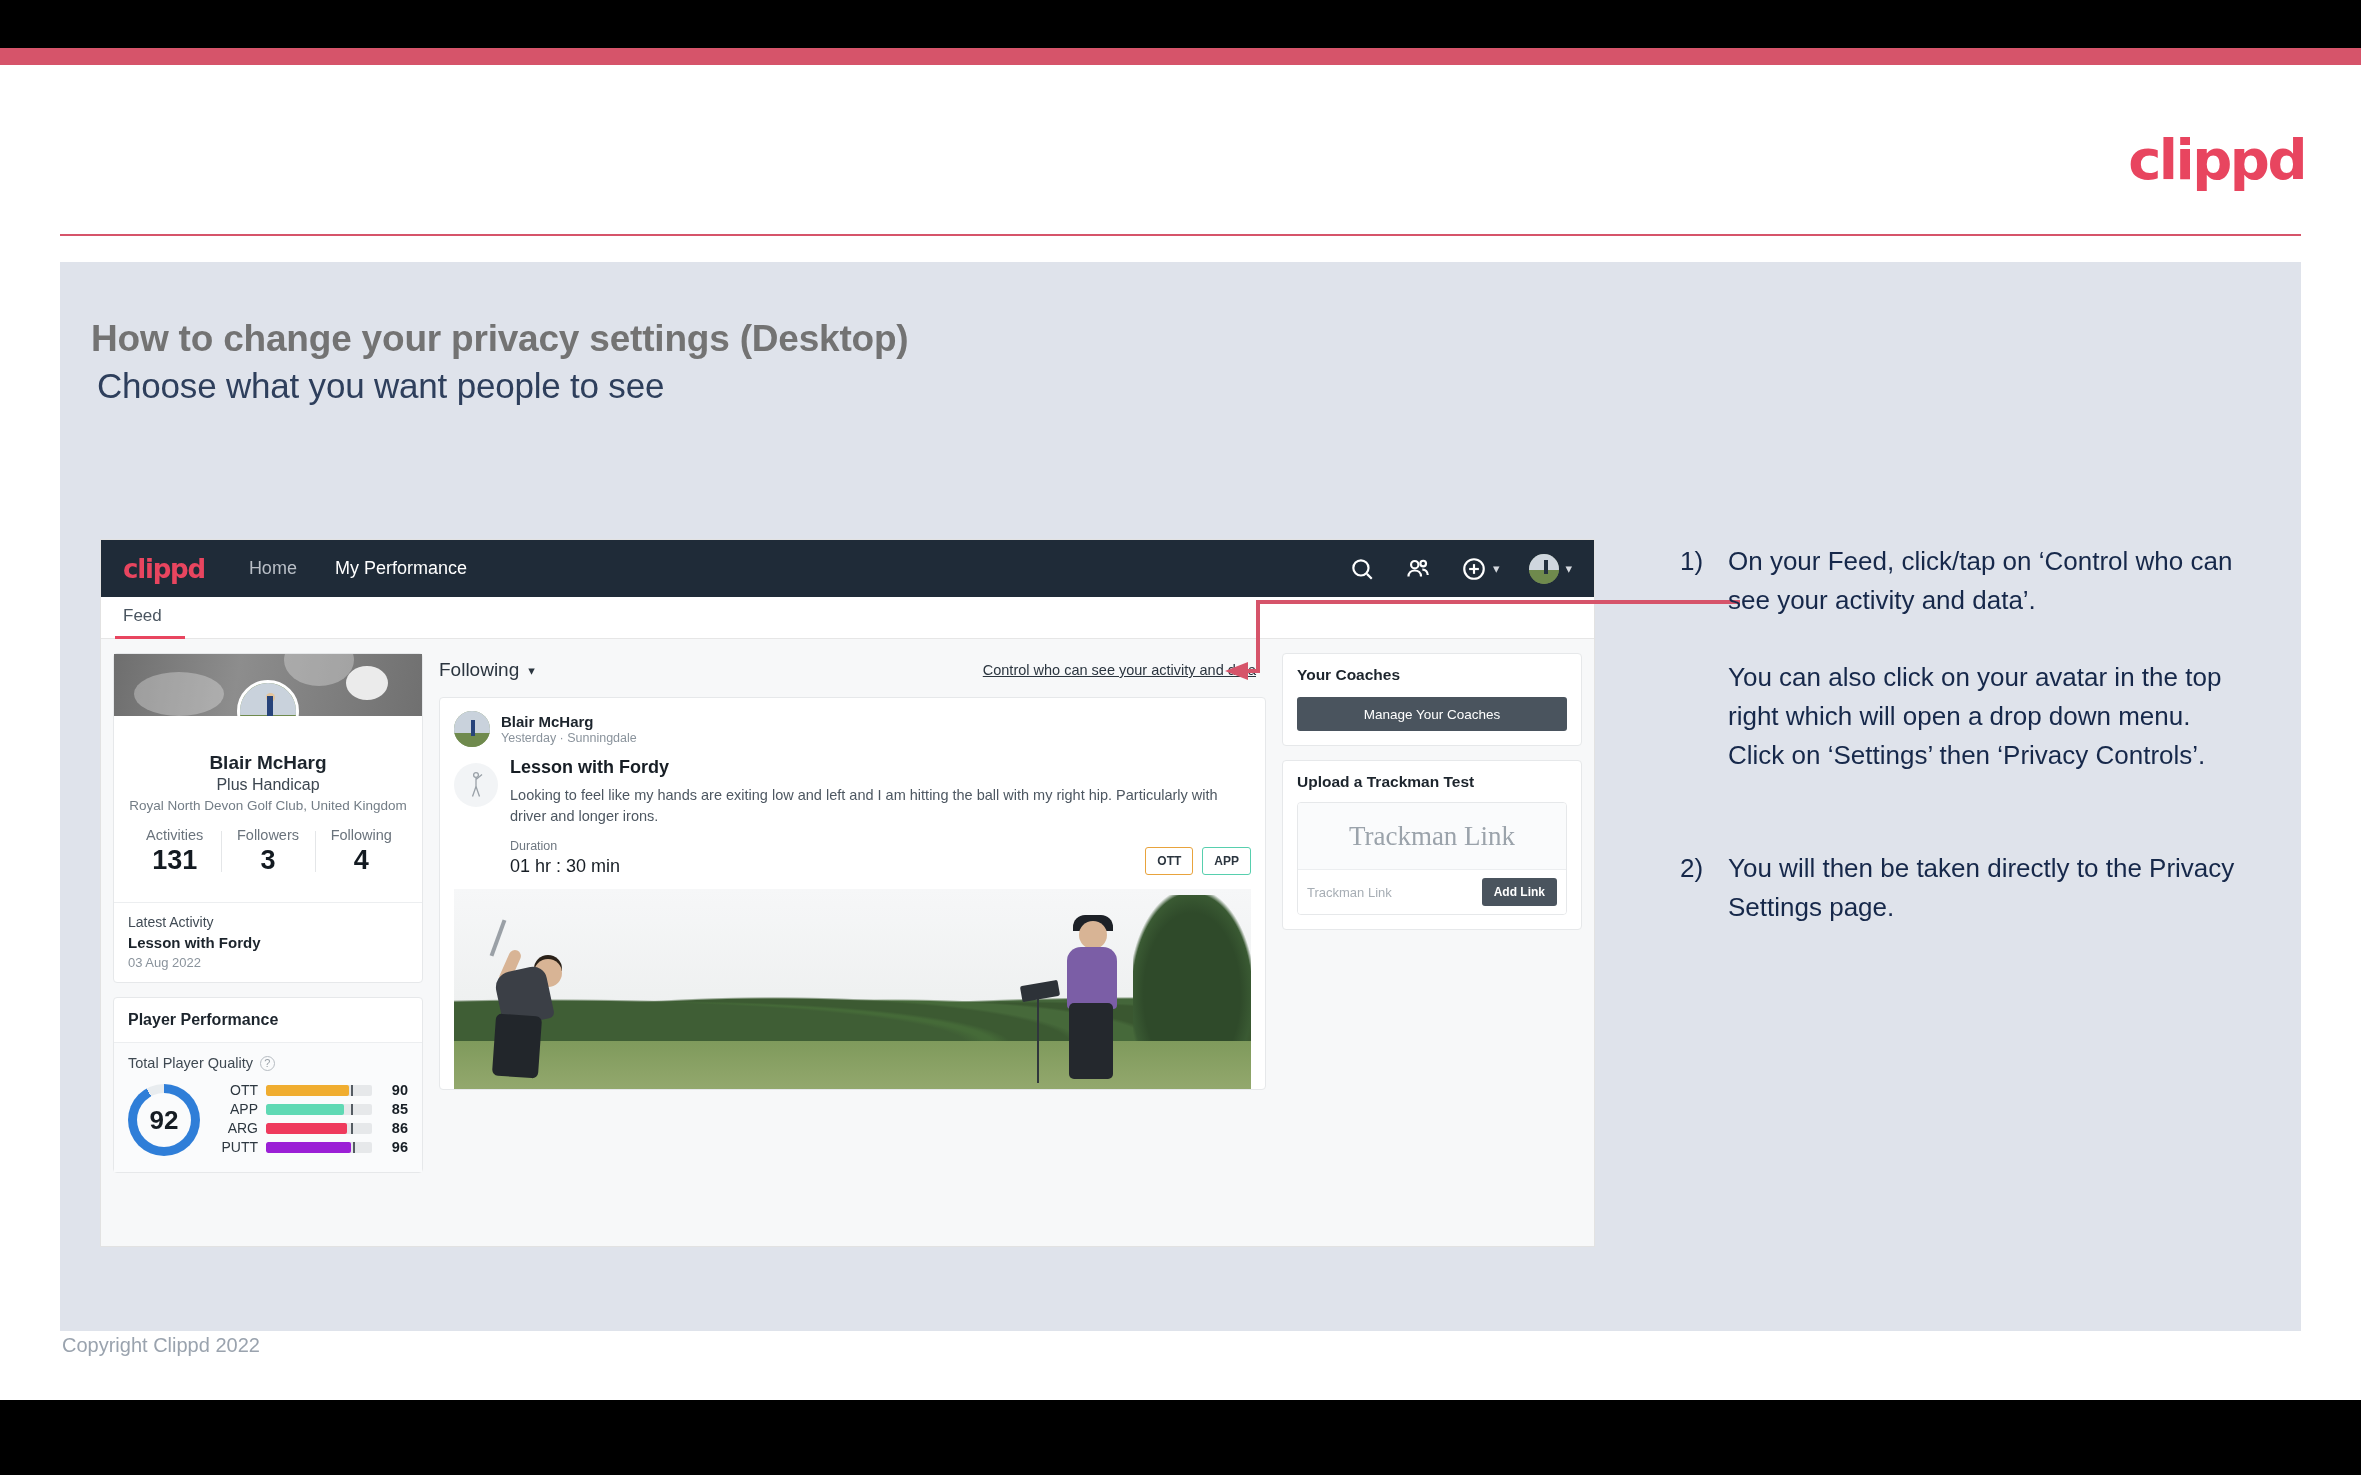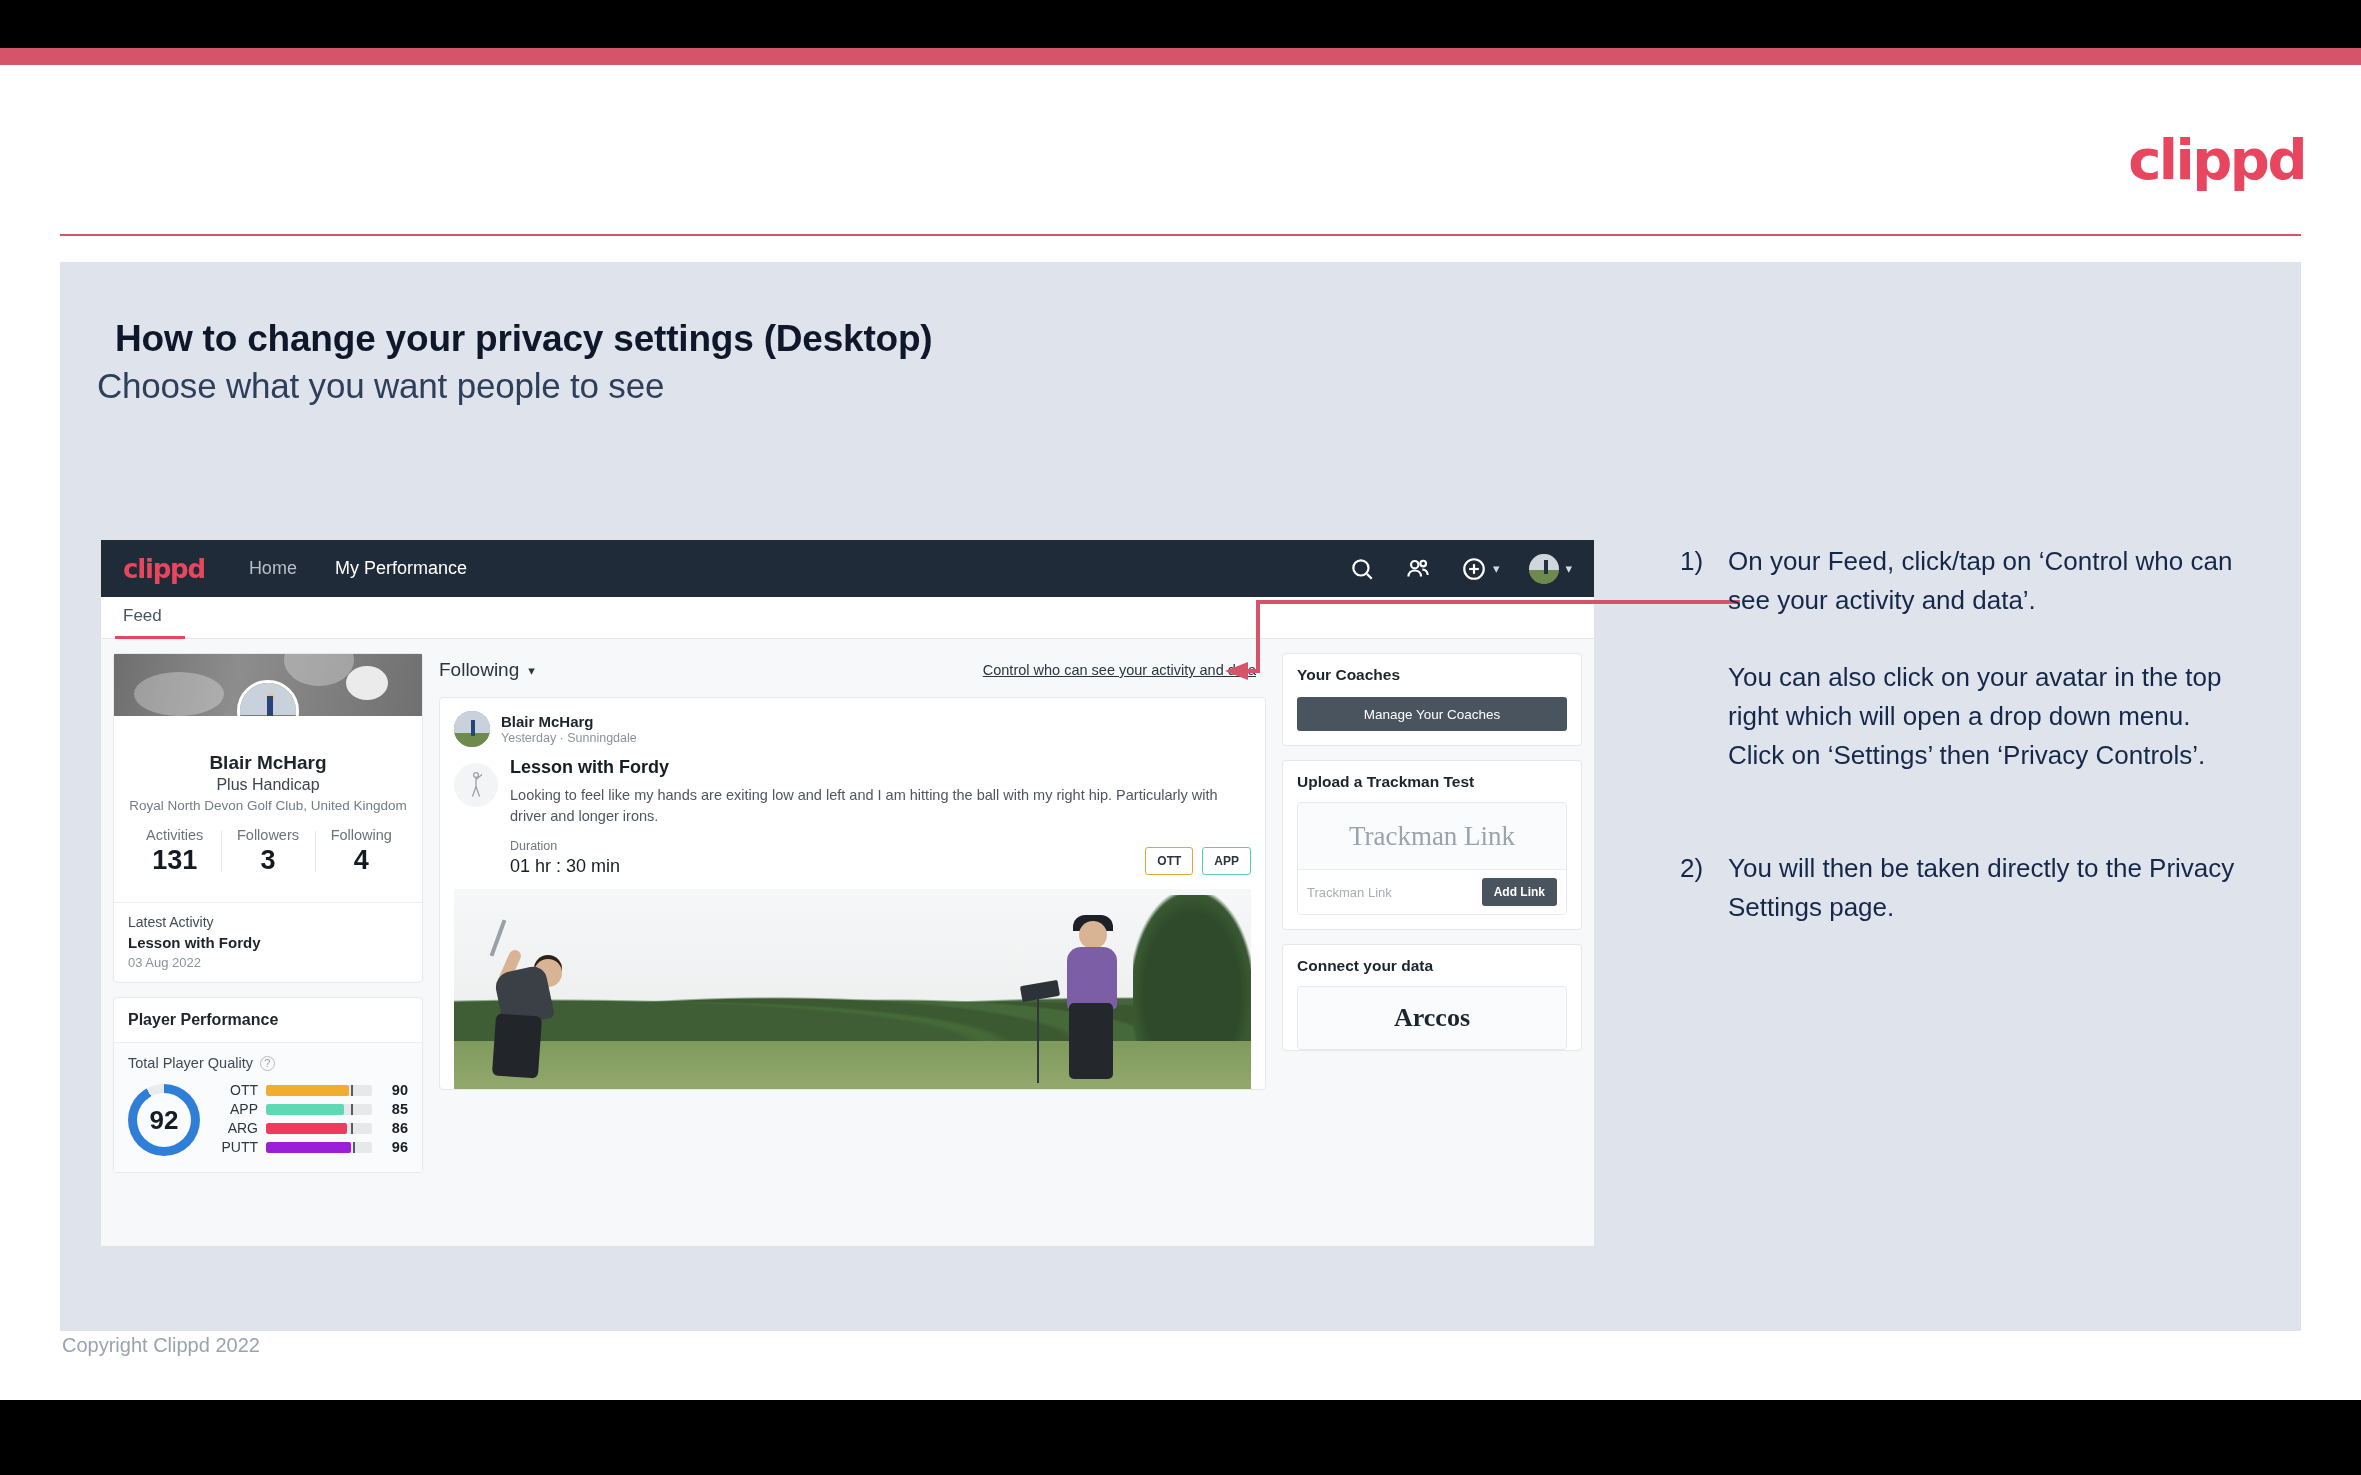--- a/index.html
+++ b/index.html
@@ -13,21 +13,21 @@
   .band-bottom-black { position:absolute; left:0; top:1400px; width:2361px; height:75px; background:#000000; }
 
   
   .hdr-title { position:absolute; left:60px; top:128px; font-size:29px; color:#1b2a46; font-weight:400; letter-spacing:.1px;}
   .hdr-rule { position:absolute; left:60px; top:234px; width:2241px; height:2px; background:#d6546a; }
   .logo { position:absolute; right:56px; top:132px; font-size:56px; font-weight:bold; color:#e8455f; letter-spacing:-2.5px; font-family:"DejaVu Sans", sans-serif; line-height:1; }
 
   
   .panel { position:absolute; left:60px; top:262px; width:2241px; height:1069px; background:#dfe3eb; }
 
-  .slide-title { position:absolute; left:115px; top:318px; font-size:37px; font-weight:bold; color:#0f172a; letter-spacing:-.2px;}
+  .slide-title { position:absolute; left:91px; top:318px; font-size:37px; font-weight:bold; color:#737373; letter-spacing:-.2px;}
   .slide-sub   { position:absolute; left:97px; top:366px; font-size:35px; font-weight:400; color:#2e3f5c; letter-spacing:-.2px;}
 
   .footer { position:absolute; left:62px; top:1334px; font-size:20px; color:#9aa3ae; }
 
   
   .app { position:absolute; left:101px; top:540px; width:1493px; height:706px; background:#fff; overflow:hidden; box-shadow:0 0 0 1px #e2e2e2; }
 
   .navbar { position:relative; height:57px; background:#1f2b38; display:flex; align-items:center; padding:0 22px; }
   .nav-logo { font-family:"DejaVu Sans", sans-serif; font-size:26px; font-weight:bold; color:#e8455f; letter-spacing:-1.2px; margin-right:44px; }
   .nav-link { font-size:18px; color:#b9bfc7; margin-right:38px; }
@@ -402,26 +402,20 @@
           <div class="rc-h">Upload a Trackman Test</div>
           <div class="tm-box">
             <div class="tm-logo">Trackman Link</div>
             <div class="tm-input">
               <div class="tm-ph">Trackman Link</div>
               <div class="btn-add">Add Link</div>
             </div>
           </div>
         </div>
 
-        <div class="card" style="margin-top:14px;">
-          <div class="rc-h">Connect your data</div>
-          <div class="arc-box">
-            <div class="arc-logo">Arccos</div>
-          </div>
-        </div>
       </div>
     </div>
   </div>
 
   <svg class="callout">
     <path d="M1700 602 L1258 602 L1258 671 L1243 671" fill="none" stroke="#d6546a" stroke-width="4"></path>
     <path d="M1225 671 L1248 662 L1248 680 Z" fill="#d6546a"></path>
     <line x1="1686" y1="602" x2="1740" y2="602" stroke="#d6546a" stroke-width="4"></line>
   </svg>
 

